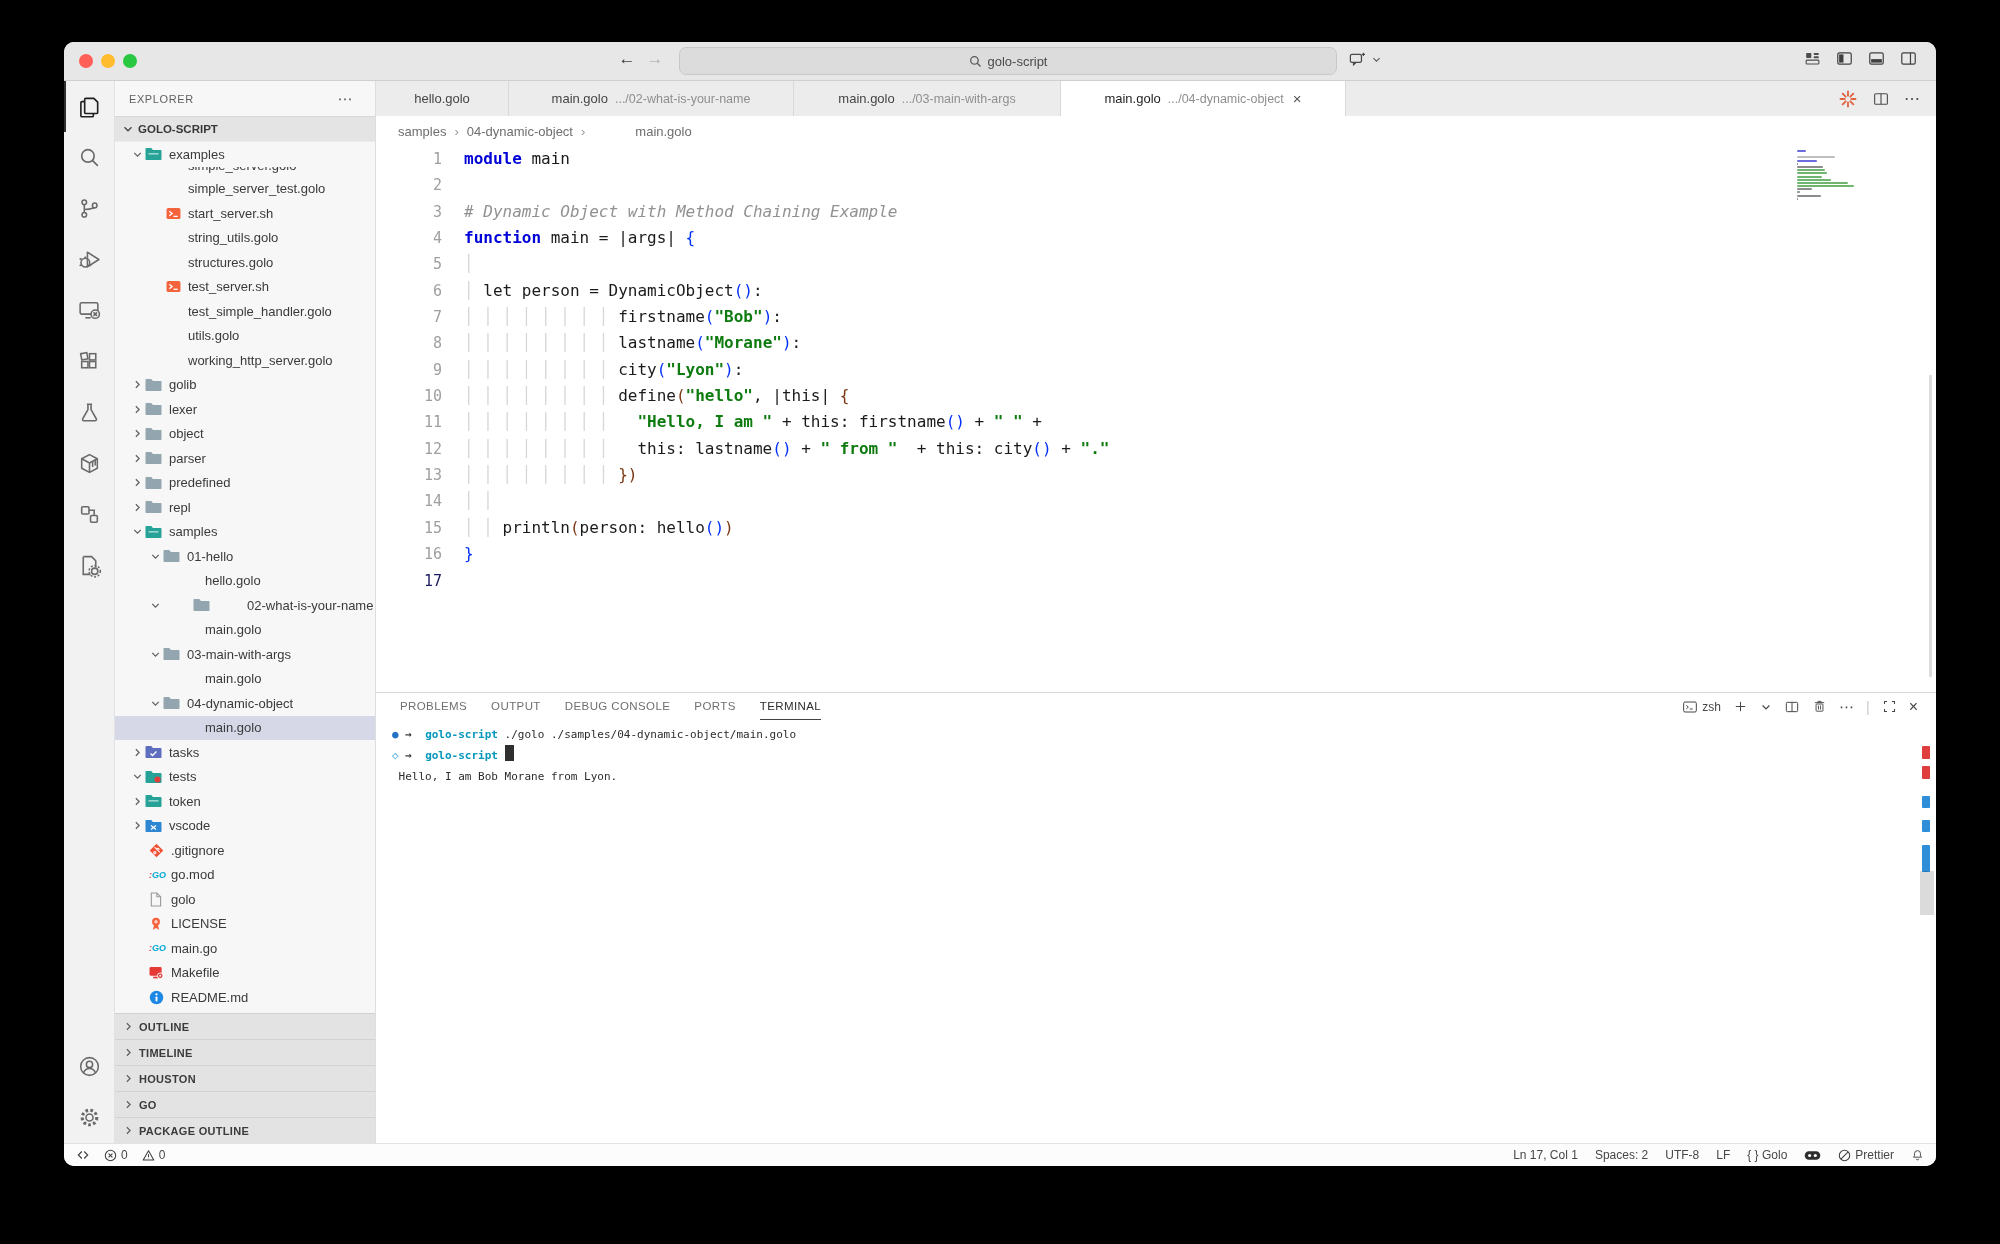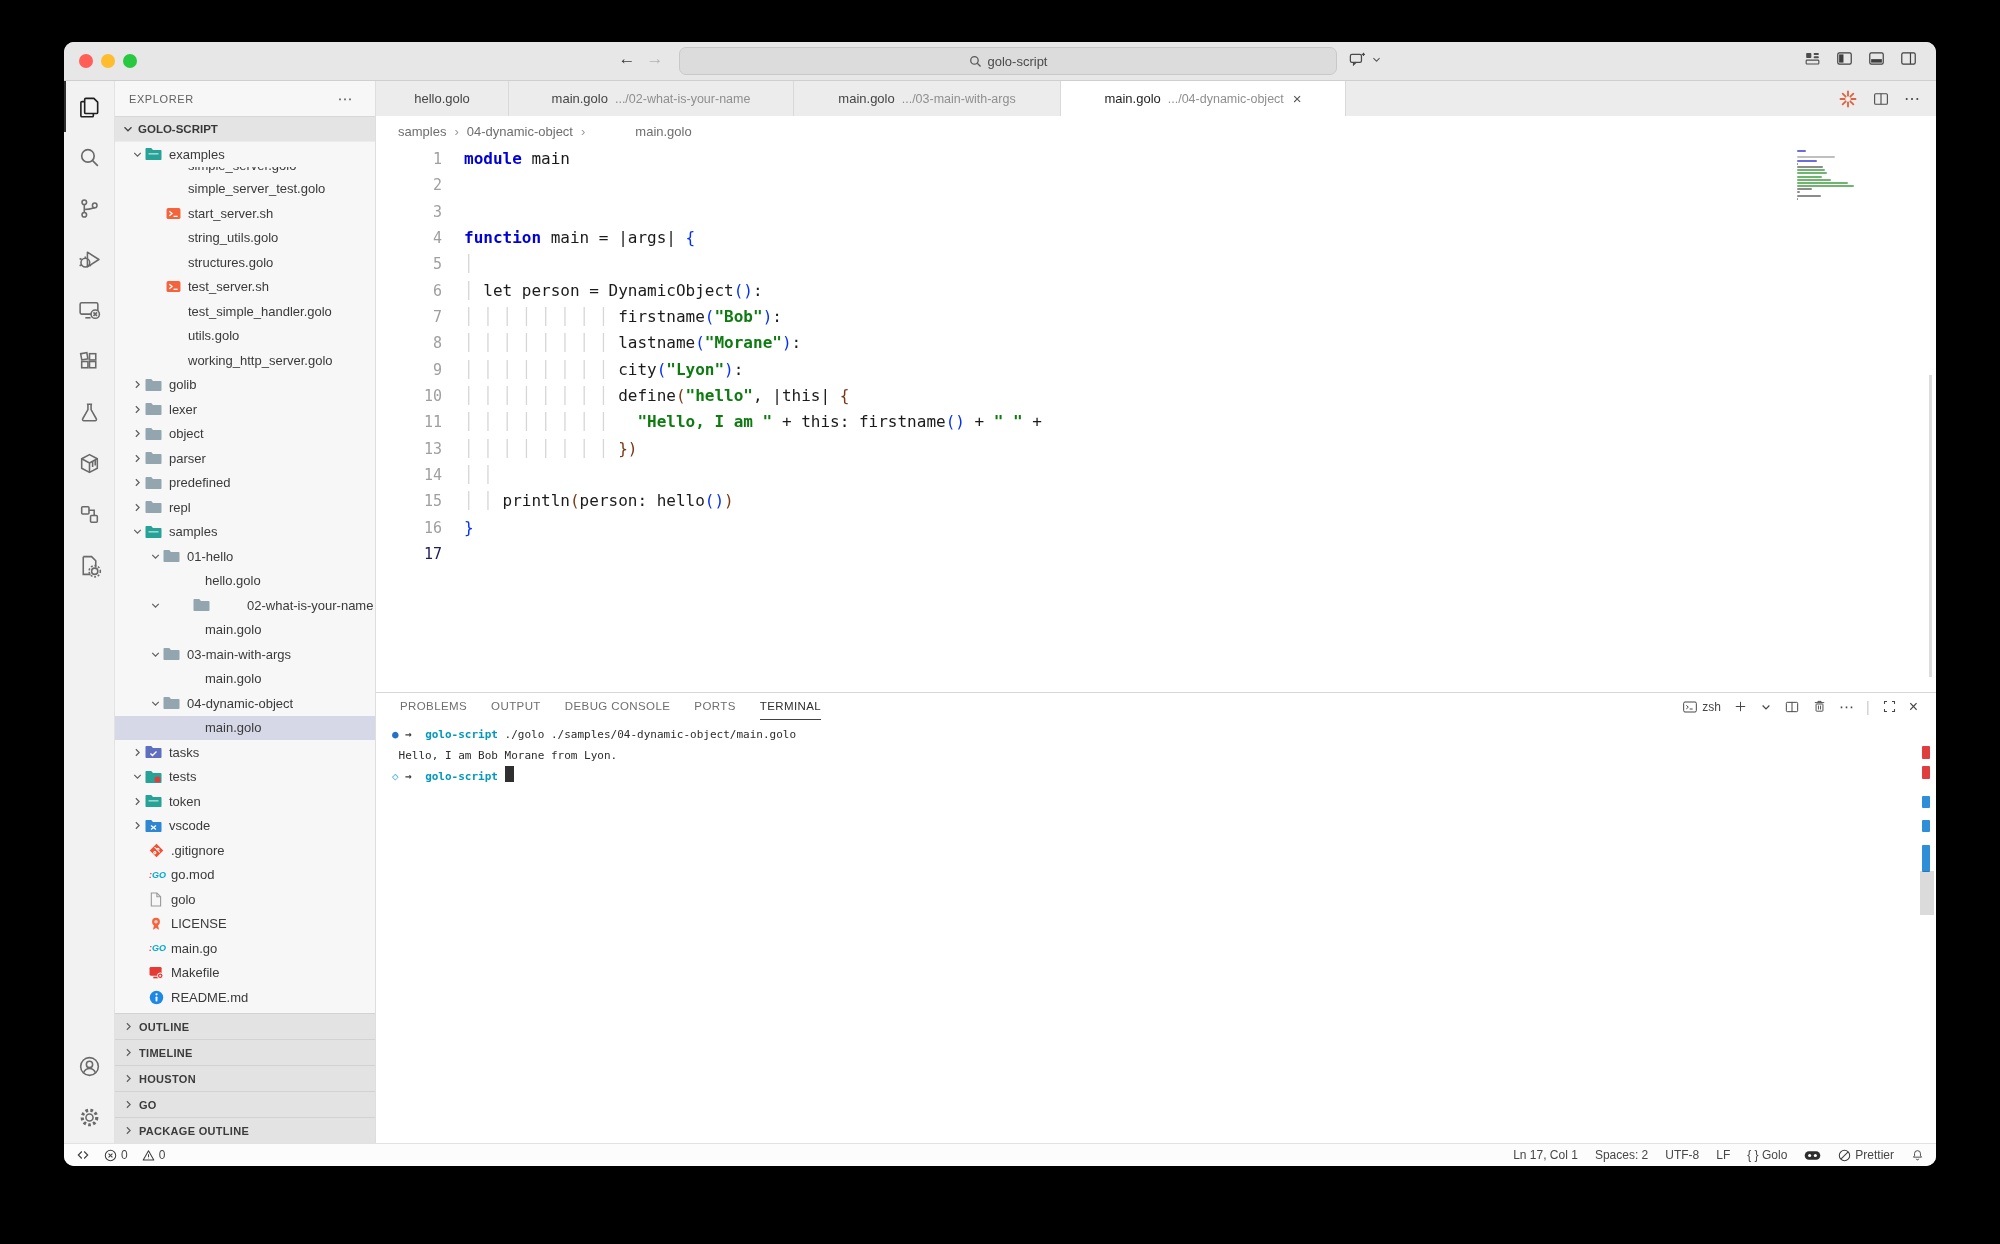--- a/index.html
+++ b/index.html
@@ -693,29 +693,30 @@
           <span>samples</span>
           <span class="sep">›</span>
           <span>04-dynamic-object</span>
           <span class="sep">›</span>
           <span class="last">main.golo</span>
         </div>
       <div class="editor-body">
         <div id="code">
             <div class="cline"><span class="lnum">1</span><span class="lbody"><span class="c-kw">module</span><span class="c-pl"> main</span></span></div>
             <div class="cline"><span class="lnum">2</span><span class="lbody"></span></div>
-            <div class="cline"><span class="lnum">3</span></div>
+            <div class="cline"><span class="lnum">3</span><span class="lbody"><span class="c-cm"># Dynamic Object with Method Chaining Example</span></span></div>
             <div class="cline"><span class="lnum">4</span><span class="lbody"><span class="c-kw">function</span><span class="c-pl"> main = |args| </span><span class="c-b1">{</span></span></div>
             <div class="cline"><span class="lnum">5</span><span class="lbody"><span class="c-gd">│</span></span></div>
             <div class="cline"><span class="lnum">6</span><span class="lbody"><span class="c-gd">│ </span><span class="c-pl">let person = DynamicObject</span><span class="c-b1">()</span><span class="c-pl">:</span></span></div>
             <div class="cline"><span class="lnum">7</span><span class="lbody"><span class="c-gd">│ │ │ │ │ │ │ │ </span><span class="c-pl">firstname</span><span class="c-b1">(</span><span class="c-st">"Bob"</span><span class="c-b1">)</span><span class="c-pl">:</span></span></div>
             <div class="cline"><span class="lnum">8</span><span class="lbody"><span class="c-gd">│ │ │ │ │ │ │ │ </span><span class="c-pl">lastname</span><span class="c-b1">(</span><span class="c-st">"Morane"</span><span class="c-b1">)</span><span class="c-pl">:</span></span></div>
             <div class="cline"><span class="lnum">9</span><span class="lbody"><span class="c-gd">│ │ │ │ │ │ │ │ </span><span class="c-pl">city</span><span class="c-b1">(</span><span class="c-st">"Lyon"</span><span class="c-b1">)</span><span class="c-pl">:</span></span></div>
             <div class="cline"><span class="lnum">10</span><span class="lbody"><span class="c-gd">│ │ │ │ │ │ │ │ </span><span class="c-pl">define</span><span class="c-b2">(</span><span class="c-st">"hello"</span><span class="c-pl">, |this| </span><span class="c-b2">{</span></span></div>
             <div class="cline"><span class="lnum">11</span><span class="lbody"><span class="c-gd">│ │ │ │ │ │ │ │ </span><span class="c-pl">  </span><span class="c-st">"Hello, I am "</span><span class="c-pl"> + this: firstname</span><span class="c-b1">()</span><span class="c-pl"> + </span><span class="c-st">" "</span><span class="c-pl"> +</span></span></div>
+            <div class="cline"><span class="lnum">12</span><span class="lbody"><span class="c-gd">│ │ │ │ │ │ │ │ </span><span class="c-pl">  this: lastname</span><span class="c-b1">()</span><span class="c-pl"> + </span><span class="c-st">" from "</span><span class="c-pl">  + this: city</span><span class="c-b1">()</span><span class="c-pl"> + </span><span class="c-st">"."</span></span></div>
             <div class="cline"><span class="lnum">13</span><span class="lbody"><span class="c-gd">│ │ │ │ │ │ │ │ </span><span class="c-b2">})</span></span></div>
             <div class="cline"><span class="lnum">14</span><span class="lbody"><span class="c-gd">│ │</span></span></div>
             <div class="cline"><span class="lnum">15</span><span class="lbody"><span class="c-gd">│ │ </span><span class="c-pl">println</span><span class="c-b2">(</span><span class="c-pl">person: hello</span><span class="c-b1">()</span><span class="c-b2">)</span></span></div>
             <div class="cline"><span class="lnum">16</span><span class="lbody"><span class="c-b1">}</span></span></div>
             <div class="cline"><span class="lnum curn">17</span><span class="lbody cur"></span></div>
           </div>
         <div class="minimap" id="minimap">
             <div class="mmrow" style="width: 9.35px; background: rgb(59, 59, 208);"></div>
             <div class="mmrow" style="width: 0px; background: transparent;"></div>
             <div class="mmrow" style="width: 38.25px; background: rgb(170, 170, 170);"></div>
@@ -786,22 +787,22 @@
             <span>
                 <svg width="15" height="15" viewBox="0 0 24 24" fill="none" stroke="#474747" stroke-width="1.7">
                   <path d="M4 8V4h4M16 4h4v4M20 16v4h-4M8 20H4v-4"></path>
                 </svg>
               </span>
             <span style="font-size:16px">×</span>
           </div>
         </div>
         <div class="terminal" id="term">
             <div class="tline"><span class="t-dec">●</span><span class="t-pl"> </span><span class="t-arr">→</span><span class="t-pl">  </span><span class="t-cmd">golo-script</span><span class="t-pl"> ./golo ./samples/04-dynamic-object/main.golo</span></div>
+            <div class="tline"><span class="t-dec2">◇</span><span class="t-pl"> </span><span class="t-arr">→</span><span class="t-pl">  </span><span class="t-cmd">golo-script</span><span class="t-pl"> </span><span class="cursor"></span></div>
             <div class="tline"><span class="t-pl"> Hello, I am Bob Morane from Lyon.</span></div>
-            <div class="tline"><span class="t-dec2">◇</span><span class="t-pl"> </span><span class="t-arr">→</span><span class="t-pl">  </span><span class="t-cmd">golo-script</span><span class="t-pl"> </span><span class="cursor"></span></div>
           </div>
         <div class="panel-ruler">
           <span class="rmark" style="top:53px;height:13px;background:#e03e3e"></span>
           <span class="rmark" style="top:73px;height:13px;background:#e03e3e"></span>
           <span class="rmark" style="top:103px;height:12px;background:#2e8fd8"></span>
           <span class="rmark" style="top:127px;height:12px;background:#2e8fd8"></span>
           <span class="rmark" style="top:152px;height:27px;background:#2e8fd8"></span>
           <span class="rthumb" style="top:178px;height:44px"></span>
         </div>
       </div>

